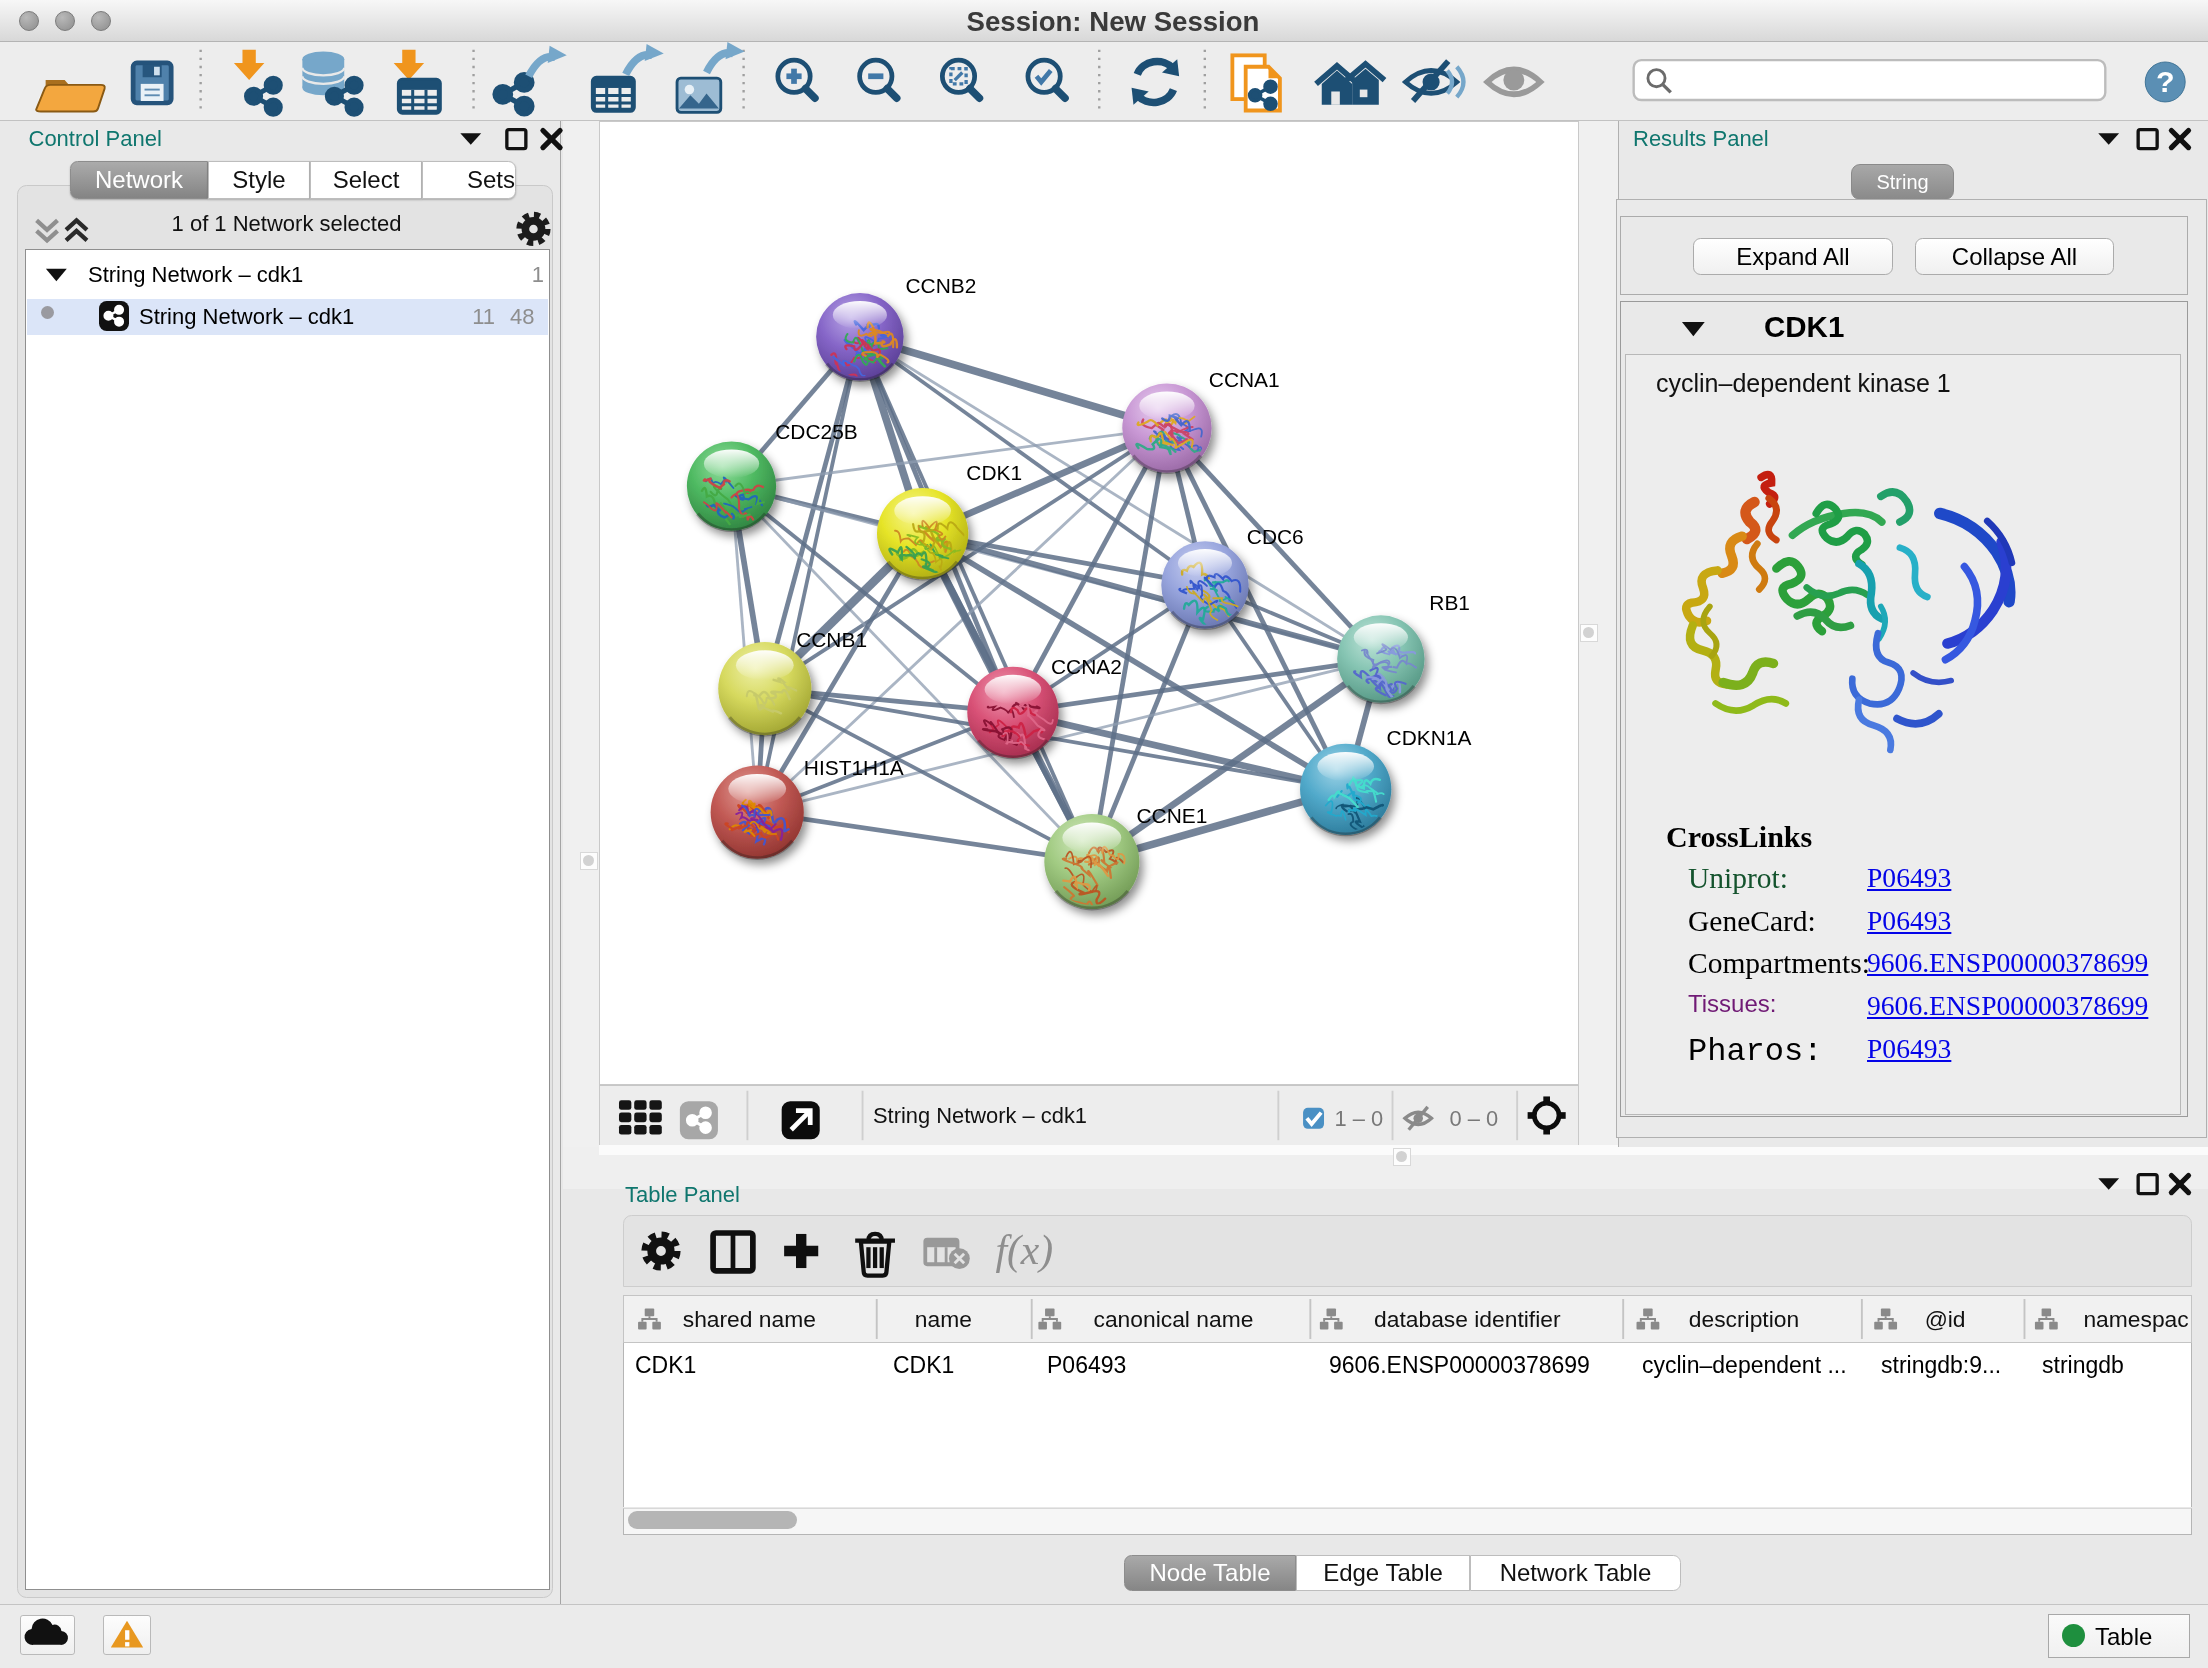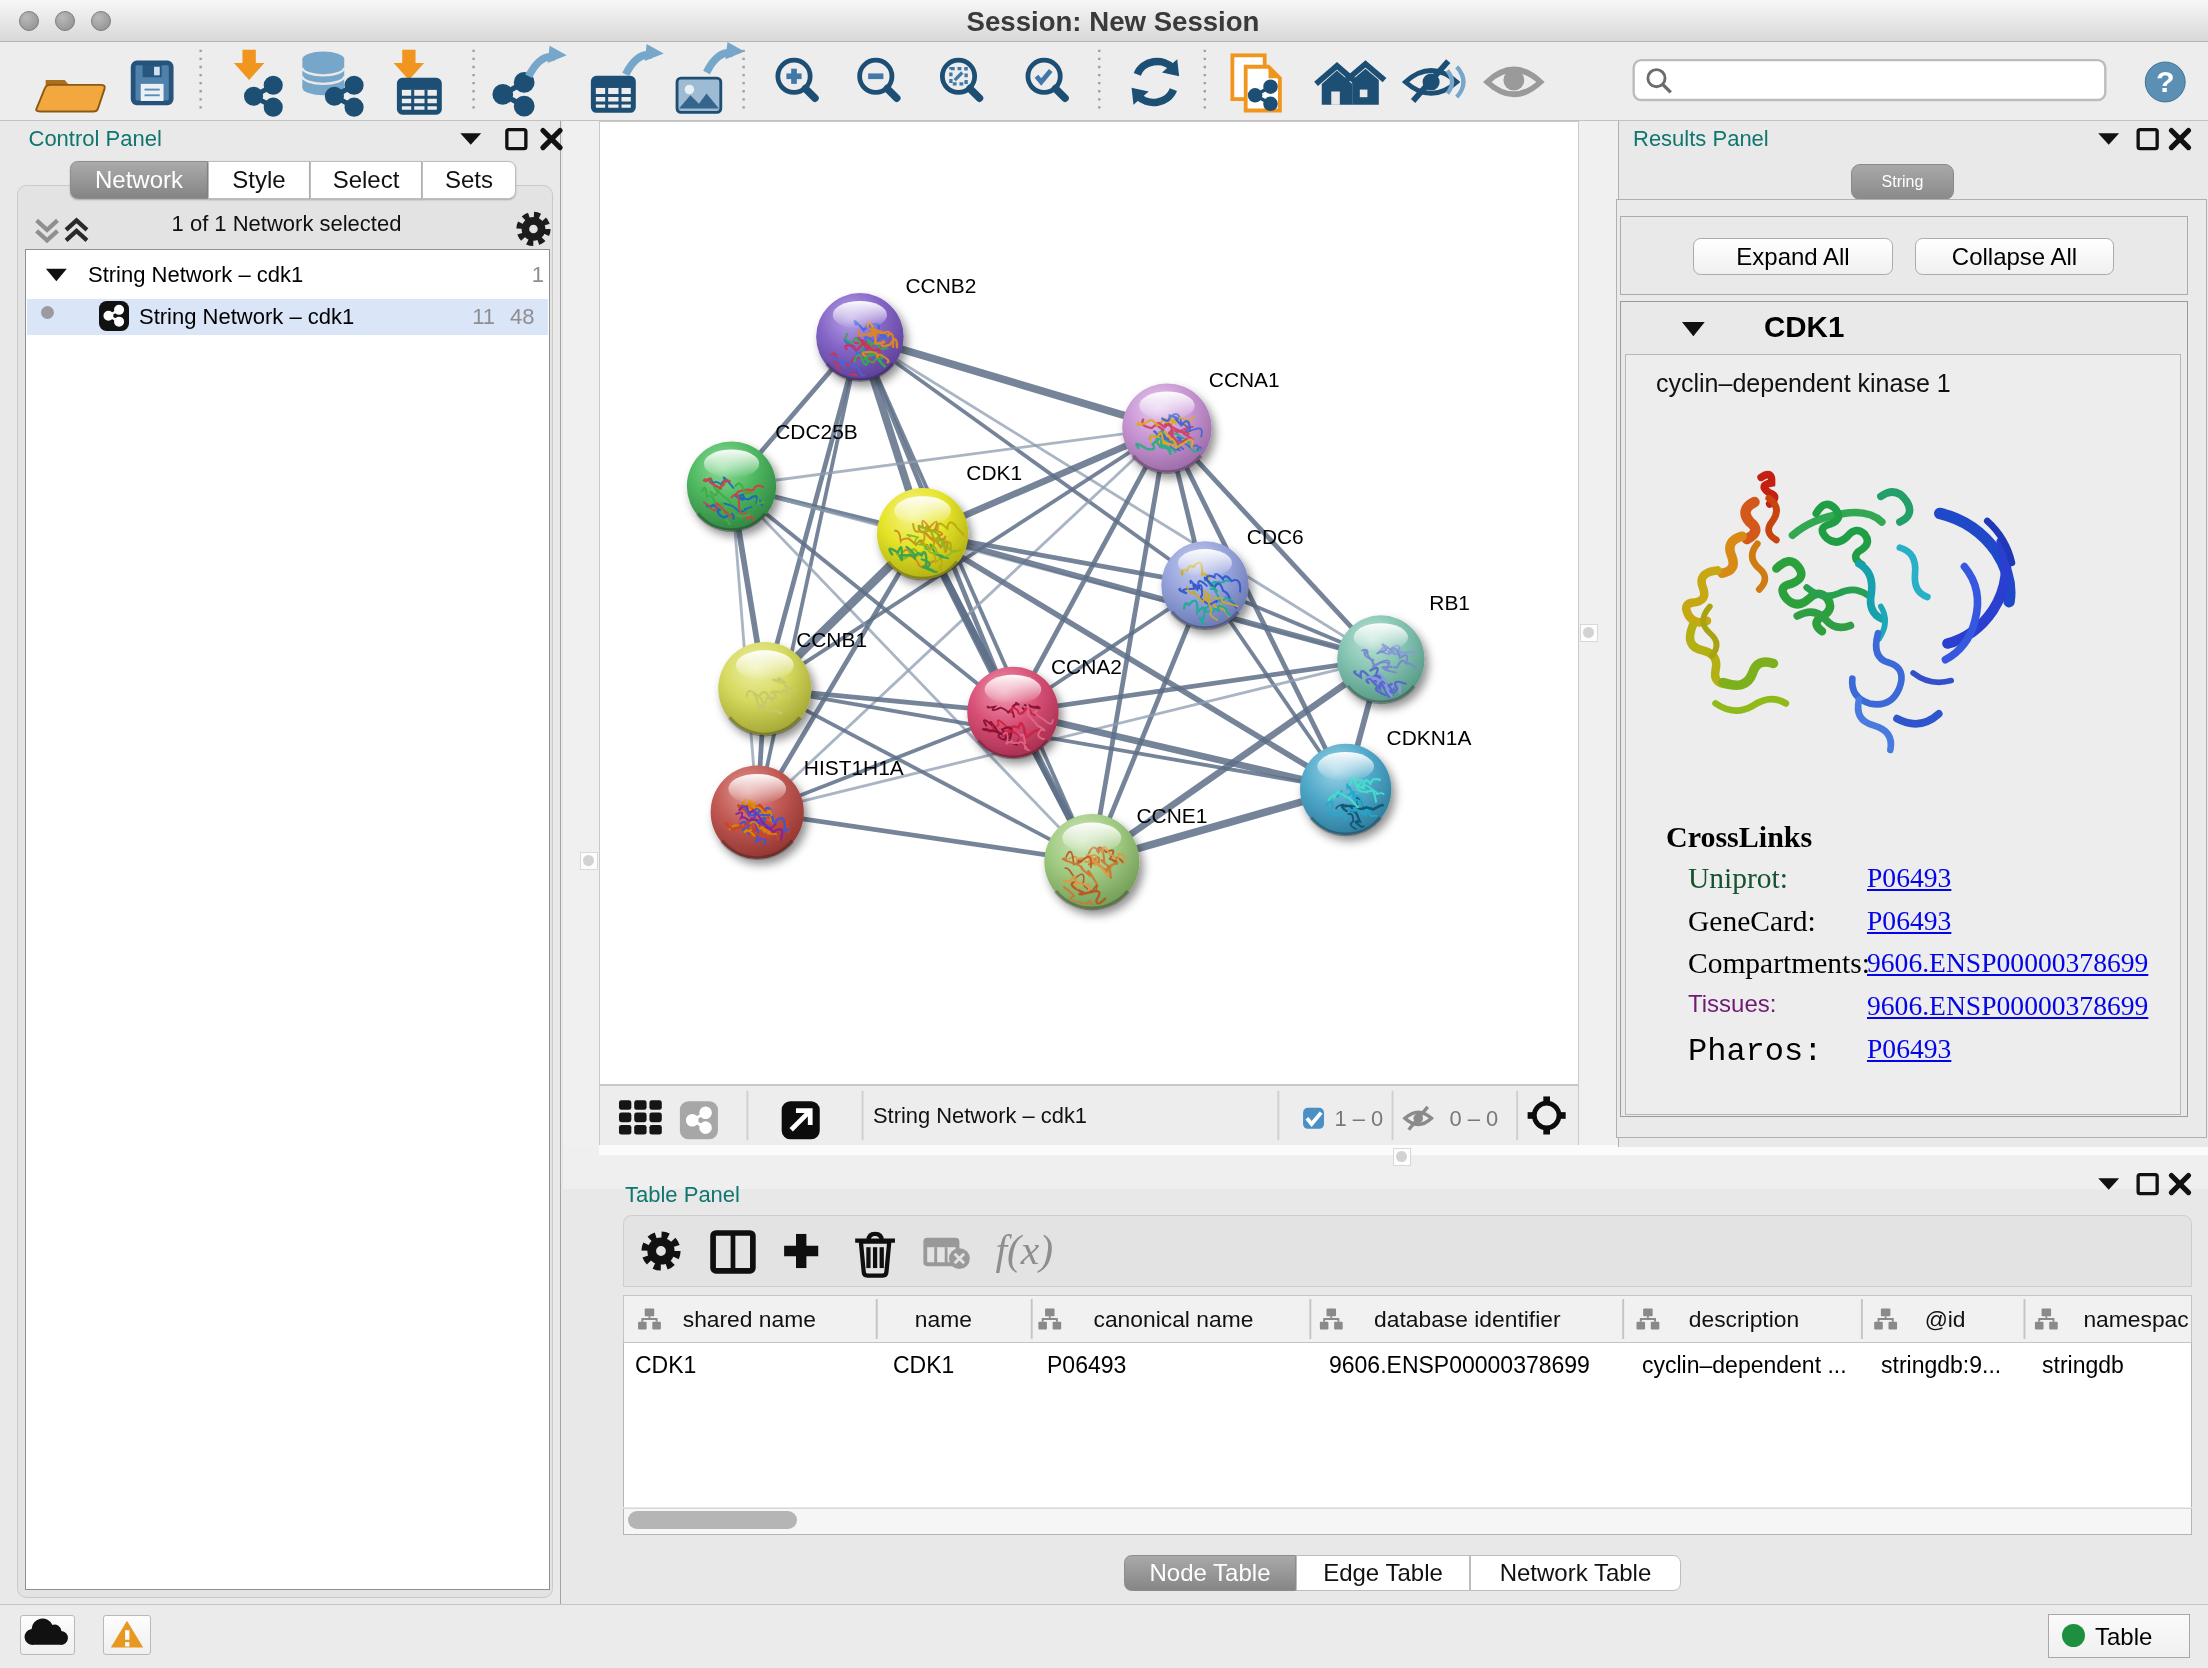--- a/index.html
+++ b/index.html
@@ -152,21 +152,21 @@
     <rect x="533" y="9" width="20" height="20" rx="2" fill="none" stroke="#111" stroke-width="3.5"></rect>
     <g stroke="#111" stroke-width="5.5" stroke-linecap="round">
       <line x1="571" y1="10" x2="589" y2="28"></line>
       <line x1="571" y1="28" x2="589" y2="10"></line>
     </g>
   </svg>
 <div class="abs" style="left:17px;top:185px;width:536px;height:1413px;background:#e3e3e3;border:1.9px solid #c9c9c9;border-radius:9.5px"></div>
 <div class="abs" style="left:70px;top:161px;width:138px;height:38px;background:linear-gradient(#ababab,#848484);border:1px solid #8d8d8d;border-radius:7.6px 0 0 7.6px;color:#fff;font-size:24px;text-align:center;line-height:36px;box-shadow:0 1px 1.9px rgba(0,0,0,0.25)">Network</div>
 <div class="abs" style="left:208px;top:161px;width:102px;height:38px;background:#fff;border:1px solid #bdbdbd;border-radius:0;color:#111;font-size:24px;text-align:center;line-height:36px;box-shadow:0 1px 1.9px rgba(0,0,0,0.25)">Style</div>
 <div class="abs" style="left:310px;top:161px;width:112px;height:38px;background:#fff;border:1px solid #bdbdbd;border-radius:0;color:#111;font-size:24px;text-align:center;line-height:36px;box-shadow:0 1px 1.9px rgba(0,0,0,0.25)">Select</div>
-<div class="abs" style="left:422px;top:161px;width:94px;height:38px;background:#fff;border:1px solid #bdbdbd;border-radius:0 7.6px 7.6px 0;color:#111;font-size:24px;text-align:center;line-height:36px;box-shadow:0 1px 1.9px rgba(0,0,0,0.25)">Sets</div>
+<div class="abs" style="left:422px;top:161px;width:94px;height:38px;background:#fff;border:1px solid #bdbdbd;border-radius:0 7.6px 7.6px 0;color:#111;font-size:24px;text-align:right;line-height:36px;box-shadow:0 1px 1.9px rgba(0,0,0,0.25)">Sets</div>
 <div class="abs" style="left:25px;top:211px;width:523px;text-align:center;font-size:22px;color:#111">1 of 1 Network selected</div>
 <svg class="abs" style="left:0;top:0" width="571" height="266" xmlns="http://www.w3.org/2000/svg" viewBox="0 0 600 280">
     <g fill="none" stroke="#8f8f8f" stroke-width="4.5">
       <path d="M38,232 l11,10 l11,-10"></path>
       <path d="M38,243 l11,10 l11,-10"></path>
     </g>
     <g fill="none" stroke="#2a2a2a" stroke-width="4.5">
       <path d="M69,242 l11,-10 l11,10"></path>
       <path d="M69,253 l11,-10 l11,10"></path>
     </g>
@@ -631,21 +631,21 @@
 <div class="abs" style="left:1618px;top:121px;width:591px;height:1026px;background:#e9e9e9;border-left:1.9px solid #b0b0b0"></div>
 <div class="abs panel-title" style="left:1633px;top:126px">Results Panel</div>
 <svg class="abs" style="left:1617px;top:121px" width="592" height="95" xmlns="http://www.w3.org/2000/svg" viewBox="0 0 622 100">
     <polygon points="506,13 528,13 517,25" fill="#111"></polygon>
     <rect x="548" y="9" width="20" height="20" rx="2" fill="none" stroke="#111" stroke-width="3.5"></rect>
     <g stroke="#111" stroke-width="5.5" stroke-linecap="round">
       <line x1="583" y1="10" x2="601" y2="28"></line>
       <line x1="583" y1="28" x2="601" y2="10"></line>
     </g>
   </svg>
-<div class="abs" style="left:1851px;top:164px;width:103px;height:36px;background:linear-gradient(#a8a8a8,#8a8a8a);border:1px solid #8a8a8a;border-radius:9px;color:#fff;font-size:16px;text-align:center;line-height:34px">String</div>
+<div class="abs" style="left:1851px;top:164px;width:103px;height:36px;background:linear-gradient(#a8a8a8,#8a8a8a);border:1px solid #8a8a8a;border-radius:9px;color:#fff;font-size:20px;text-align:center;line-height:34px">String</div>
 <div class="abs" style="left:1616px;top:199px;width:591px;height:939px;background:#eaeaea;border:1.9px solid #b0b0b0"></div>
 <div class="abs" style="left:1620px;top:216px;width:568px;height:79px;background:#e9e9e9;border:1px solid #ababab"></div>
 <div class="abs" style="left:1693px;top:238px;width:200px;height:37px;background:linear-gradient(#ffffff,#f0f0f0);border:1.4px solid #ababab;border-radius:7.6px;font-size:24px;text-align:center;line-height:35px;color:#000">Expand All</div>
 <div class="abs" style="left:1915px;top:238px;width:199px;height:37px;background:linear-gradient(#ffffff,#f0f0f0);border:1.4px solid #ababab;border-radius:7.6px;font-size:24px;text-align:center;line-height:35px;color:#000">Collapse All</div>
 <div class="abs" style="left:1620px;top:301px;width:568px;height:816px;background:#e9e9e9;border:1.4px solid #9a9a9a"></div>
 <svg class="abs" style="left:1681px;top:320px" width="28.5" height="19" xmlns="http://www.w3.org/2000/svg" viewBox="0 0 30 20">
     <polygon points="1,2 25,2 13,17" fill="#111"></polygon>
   </svg>
 <div class="abs" style="left:1764px;top:310px;font-size:29.5px;font-weight:bold;color:#000">CDK1</div>
 <div class="abs" style="left:1625px;top:354px;width:556px;height:761px;background:#ededed;border:1px solid #b8b8b8"></div>

